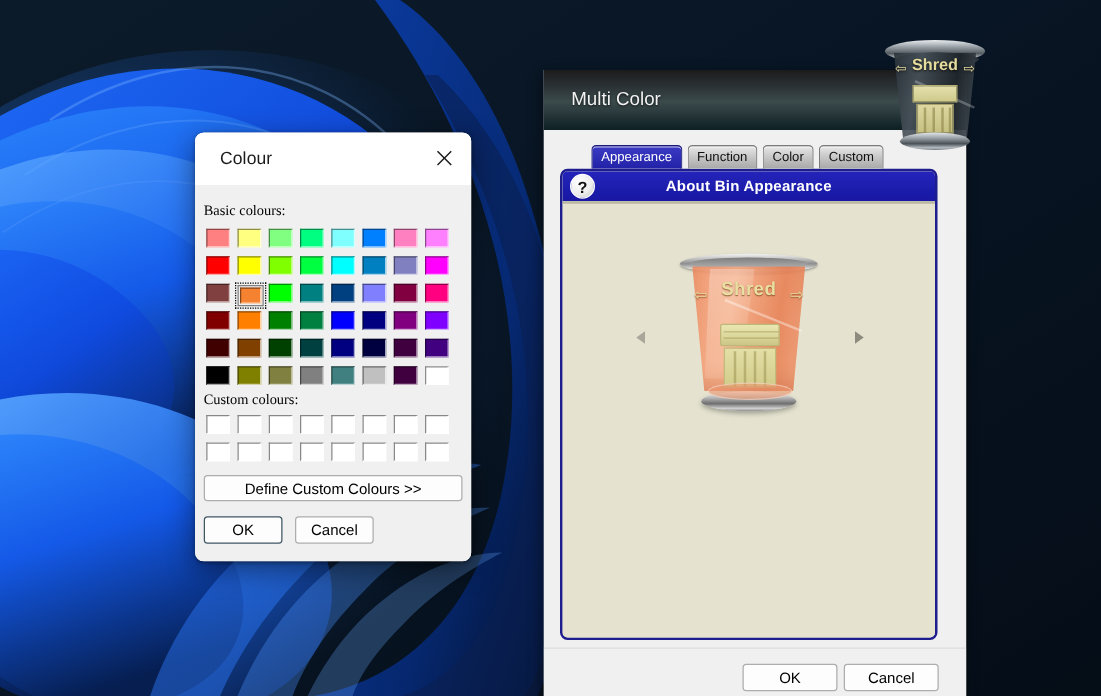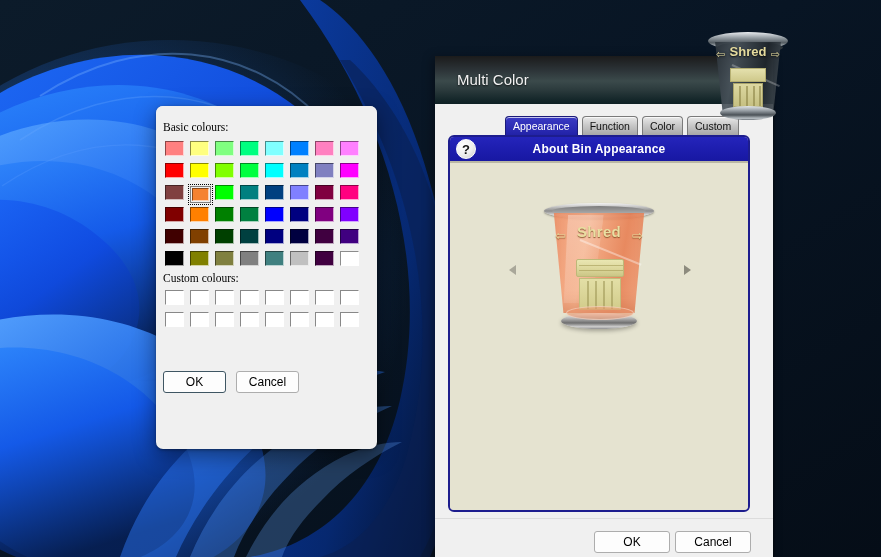--- a/index.html
+++ b/index.html
@@ -228,21 +228,20 @@
 
   
   #mt-tabs {
     position: absolute;
     left: 38px;
     top: 60px;
     height: 19px;
     display: flex;
     gap: 4px;
     z-index: 4;
-    margin-left: 32px;
   }
   .mt-tab {
     height: 19px;
     box-sizing: border-box;
     border-radius: 4px 4px 0 0;
     background: linear-gradient(180deg, #e8e8e8 0%, #c9c9c9 45%, #a8a8a8 100%);
     border: 1px solid #7a7a7a;
     border-bottom: none;
     display: flex;
     align-items: center;
@@ -689,20 +688,29 @@
       <path d="M 190,557 C 216,494 262,446 322,420 C 348,410 372,406 392,406 C 360,420 320,442 292,472 C 264,500 244,530 234,557 Z" fill="#4b93ff" opacity="0.35"></path>
       <path d="M 246,557 C 268,512 300,478 344,456 C 366,446 386,442 402,442 C 374,456 344,476 322,500 C 300,522 288,540 282,557 Z" fill="#68a8ff" opacity="0.28"></path>
 
       <path d="M 40,96 C 140,30 250,44 320,118" stroke="#7fb8ff" stroke-width="2" fill="none" opacity="0.35"></path>
       <path d="M 20,140 C 120,74 228,86 294,156" stroke="#6aa9ff" stroke-width="1.6" fill="none" opacity="0.3"></path>
       <path d="M 2,186 C 94,124 190,136 252,196" stroke="#5c9eff" stroke-width="1.4" fill="none" opacity="0.28"></path>
     </svg>
   </div>
 
   <div id="colour-dialog">
+    <div class="cd-titlebar">
+      <div class="cd-title">Colour</div>
+      <div class="cd-close">
+        <svg width="13" height="13" viewBox="0 0 13 13">
+          <line x1="1" y1="1" x2="12" y2="12" stroke="#1b1b1b" stroke-width="1.2"></line>
+          <line x1="12" y1="1" x2="1" y2="12" stroke="#1b1b1b" stroke-width="1.2"></line>
+        </svg>
+      </div>
+    </div>
 
     <div class="cd-body">
       <div class="cd-label" id="lbl-basic">Basic colours:</div>
       <div id="basic-grid">
           <div class="swatch-cell">
             <div class="swatch" style="background: rgb(255, 128, 128);"></div>
           </div>
           <div class="swatch-cell">
             <div class="swatch" style="background: rgb(255, 255, 128);"></div>
           </div>
@@ -895,20 +903,21 @@
             <div class="cswatch" style="background: rgb(255, 255, 255);"></div>
           </div>
           <div class="swatch-cell">
             <div class="cswatch" style="background: rgb(255, 255, 255);"></div>
           </div>
           <div class="swatch-cell">
             <div class="cswatch" style="background: rgb(255, 255, 255);"></div>
           </div>
         </div>
 
+      <div class="win-btn" id="btn-define">Define Custom Colours &gt;&gt;</div>
       <div class="win-btn" id="btn-ok-colour">OK</div>
       <div class="win-btn" id="btn-cancel-colour">Cancel</div>
     </div>
   </div>
 
   <div id="multitrash">
 
     <div id="mt-titlebar">
       <div id="mt-title">Multi Color</div>
     </div>

